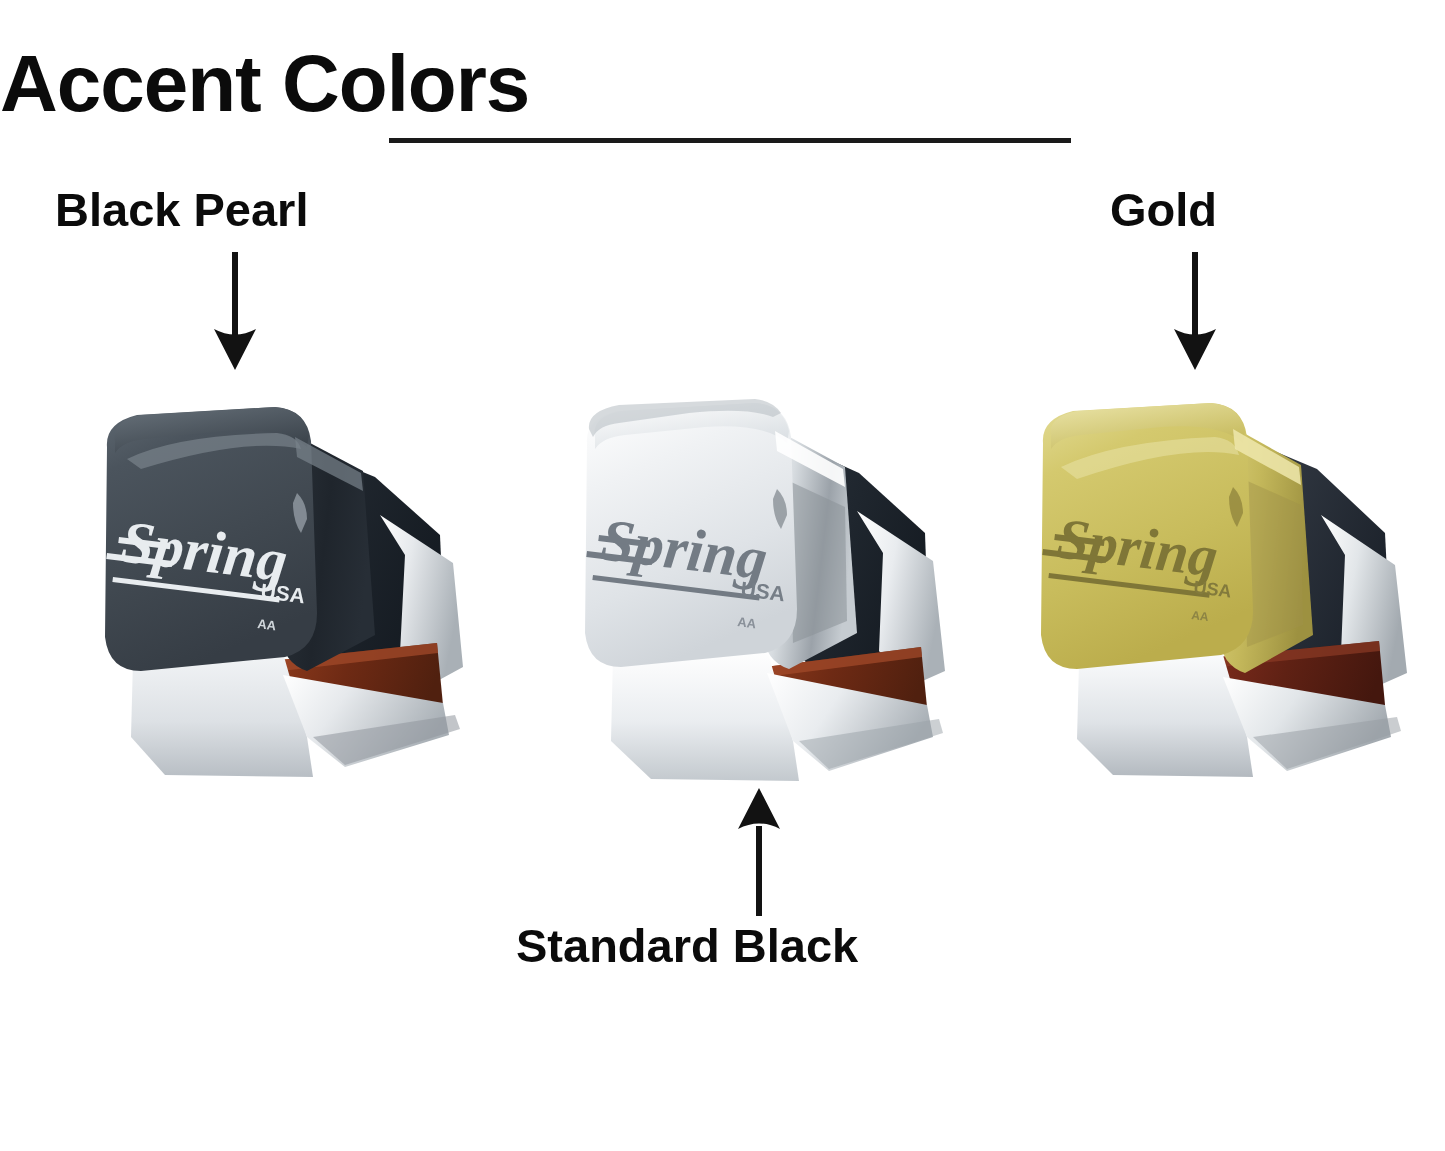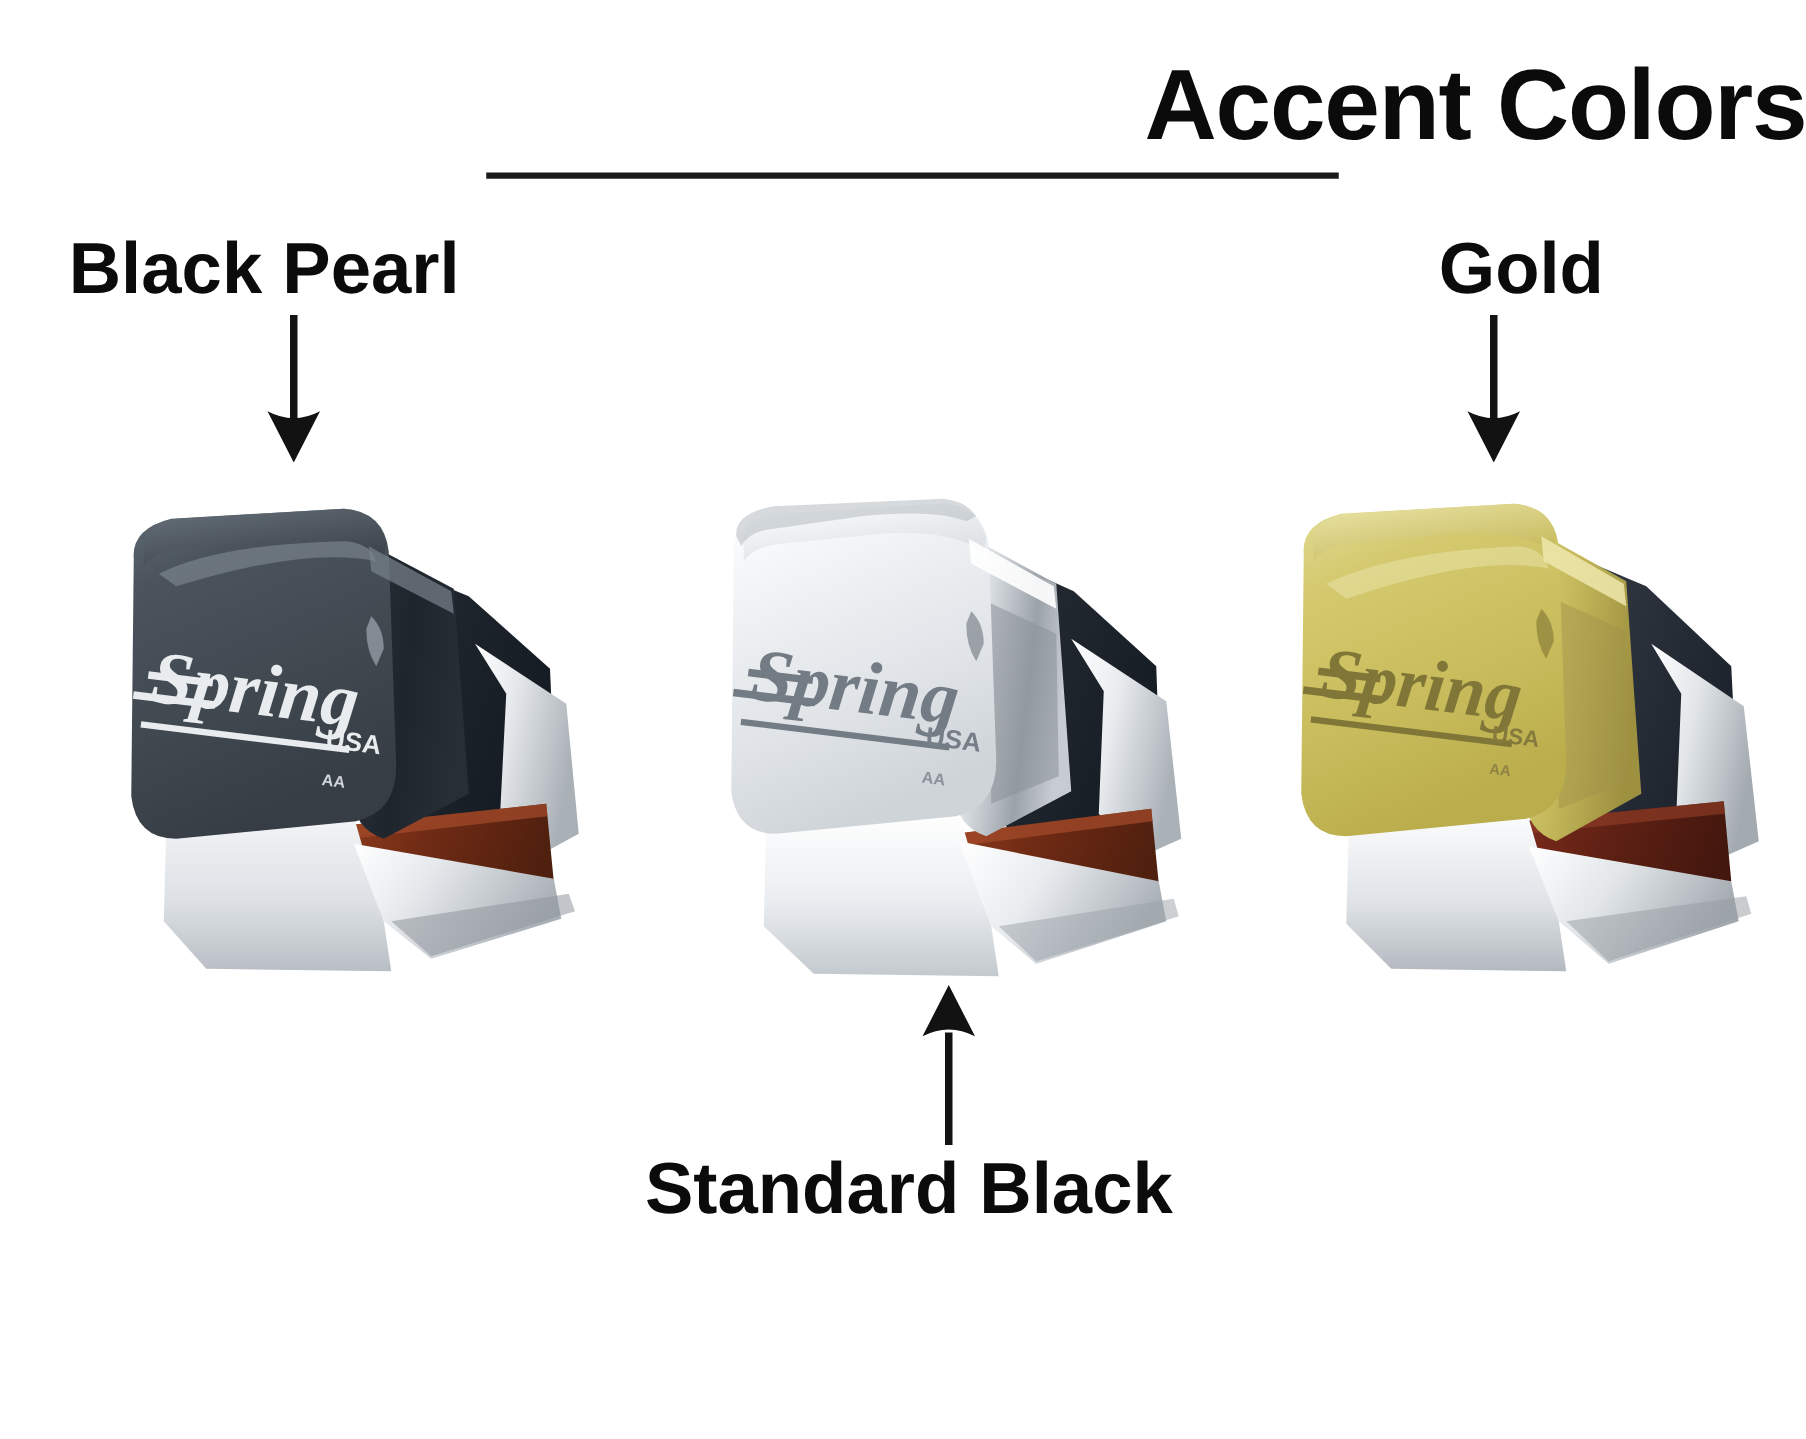--- a/index.html
+++ b/index.html
@@ -15,47 +15,47 @@
     font-family: "Liberation Sans", sans-serif;
     -webkit-font-smoothing: antialiased;
   }
 
   
   #slide-title {
     position: absolute;
     left: 0;
     top: 44px;
     width: 1445px;
-    text-align: right;
+    text-align: left;
     font-size: 80px;
     font-weight: bold;
     letter-spacing: -1px;
     color: #0b0b0b;
     line-height: 1;
   }
   #title-rule {
     position: absolute;
     left: 389px;
     top: 138px;
     width: 682px;
     height: 5px;
     background: #1a1a1a;
   }
 
   
   .callout-label {
     position: absolute;
-    font-size: 58px;
+    font-size: 47px;
     font-weight: bold;
     color: #0b0b0b;
     white-space: nowrap;
     line-height: 1;
   }
   #label-black-pearl { left: 55px;  top: 186px; }
-  #label-gold        { left: 1110px; top: 186px; margin-left: 41px; }
+  #label-gold        { left: 1110px; top: 186px; }
   #label-standard    { left: 516px;  top: 922px; }
 
   
   .arrow { position: absolute; }
   #arrow-black-pearl { left: 207px;  top: 252px; }
   #arrow-gold        { left: 1167px; top: 252px; }
   #arrow-standard    { left: 731px;  top: 788px; }
 
   
   .product {

